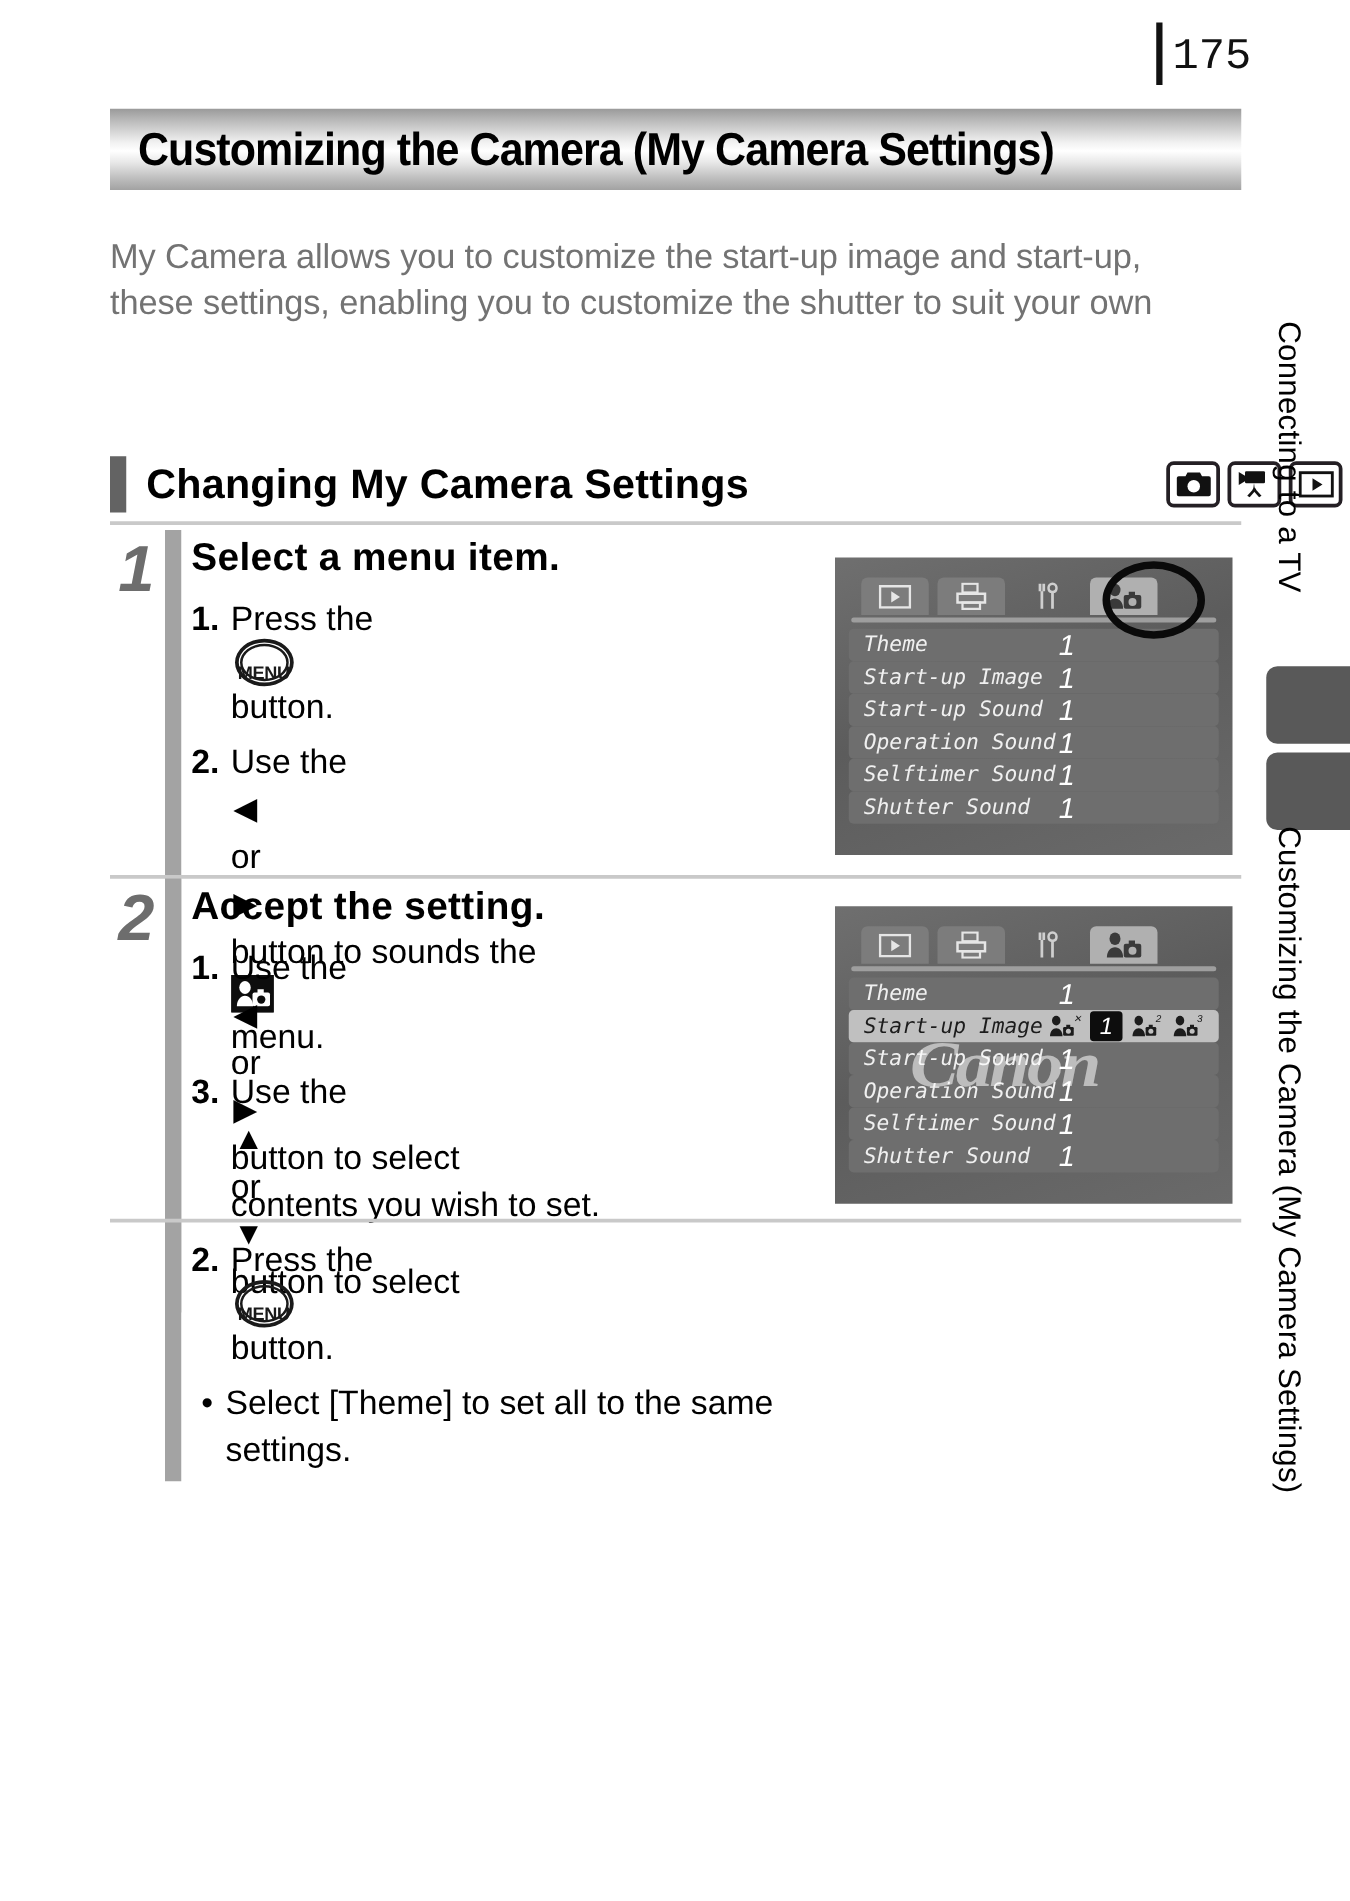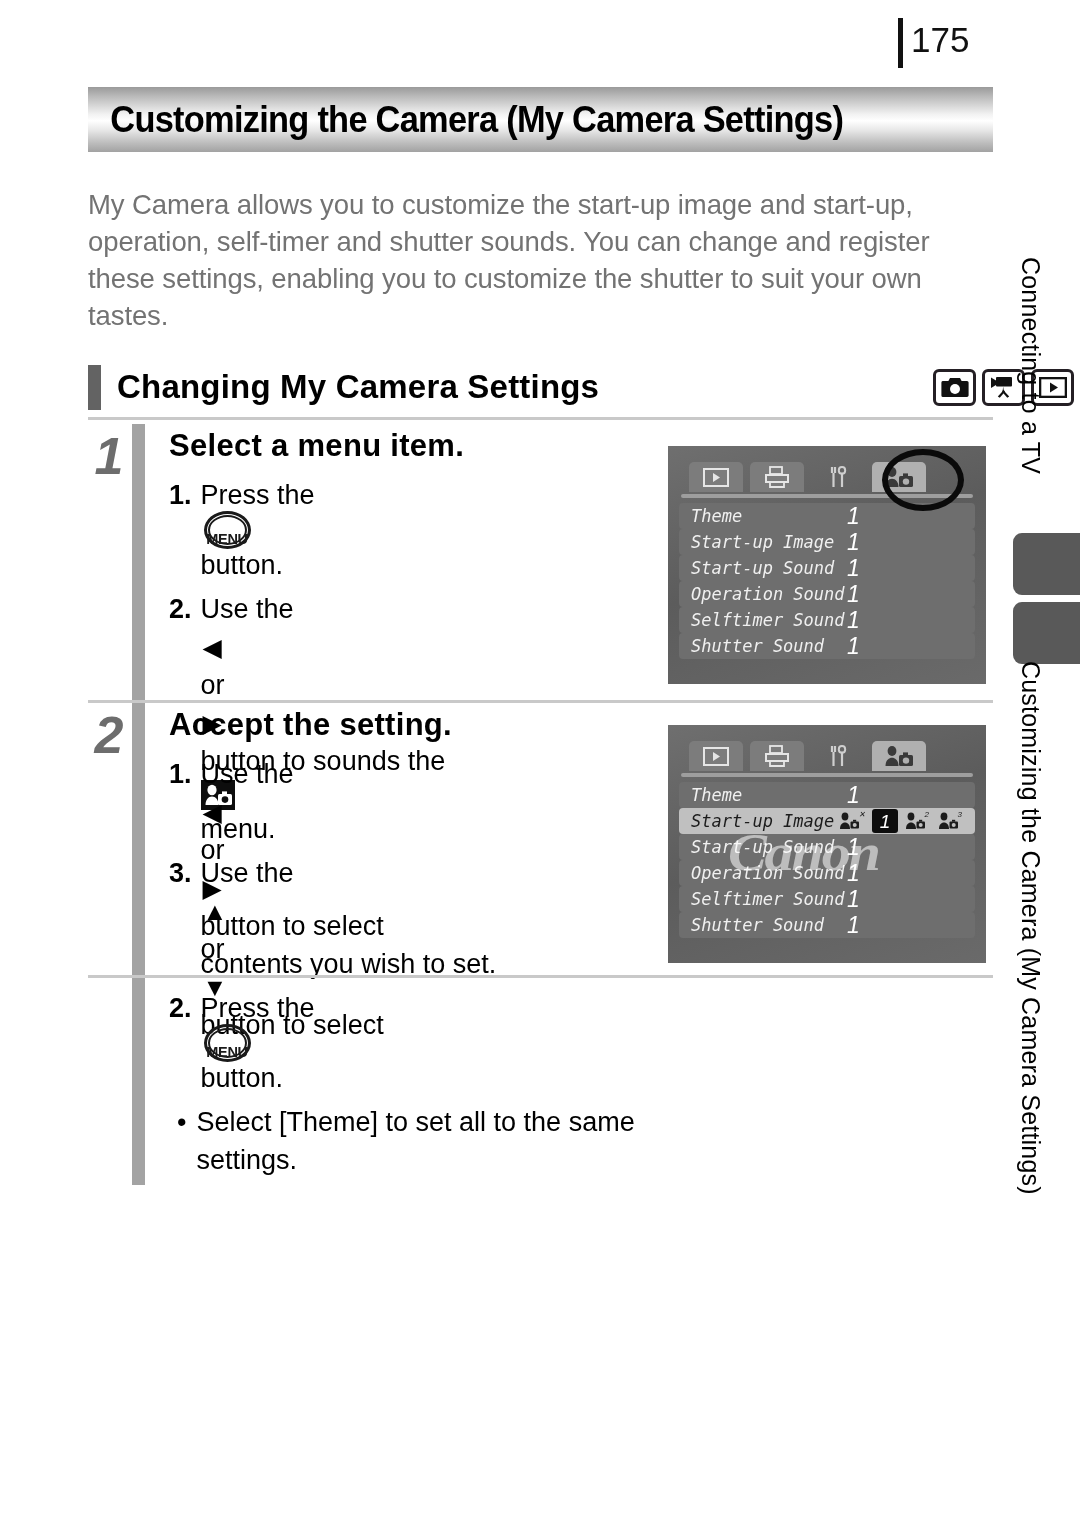--- a/index.html
+++ b/index.html
@@ -7,22 +7,22 @@
     width: 1080px; height: 1521px;
     background: #ffffff;
     font-family: "Liberation Sans", sans-serif;
     color: #000;
     overflow: hidden;
   }
   #page { position: relative; width: 1080px; height: 1521px; }
 
   
   .pagenum-wrap {
-    position: absolute; top: 18px; left: 898px;
-    display: flex; align-items: flex-start; gap: 8px;
+    position: absolute; top: 18px; left: 925px;
+    display: flex; align-items: center; gap: 8px; font-family: Liberation Mono, monospace;
   }
   .pagenum-rule { width: 5px; height: 50px; background: #111; }
   .pagenum {
     font-size: 35px; font-weight: 400; letter-spacing: 0px;
     line-height: 1; color: #111; padding-top: 4px;
   }
 
   
   .banner {
     position: absolute; left: 88px; top: 87px;
@@ -85,21 +85,21 @@
   .step-num {
     width: 42px; flex: none; position: relative;
     font-size: 52px; font-weight: bold; font-style: italic;
     color: #6d6d6d; line-height: 1; padding-top: 6px;
     text-align: center;
   }
   .step-vbar {
     width: 13px; flex: none; background: #a3a3a3;
     align-self: stretch; margin-left: 2px;
   }
-  .step-body { padding-left: 24px; flex: 1; }
+  .step-body { padding-left: 8px; flex: 1; }
 
   .step-title {
     font-size: 31px; font-weight: bold; letter-spacing: 0.3px;
     margin-top: 4px; margin-bottom: 12px;
   }
   .sub {
     font-size: 27px; line-height: 38px; display: flex;
     margin-bottom: 6px;
   }
   .sub-marker { font-weight: bold; flex: none; margin-right: 9px; }
@@ -218,23 +218,21 @@
     <div class="pagenum-rule"></div>
     <div class="pagenum">175</div>
   </div>
 
   <div class="banner">
     <div class="banner-title">Customizing the Camera (My Camera Settings)</div>
   </div>
 
   <div class="intro">
     <span>My Camera allows you to customize the start-up image and start-up,</span>
-    <span>operation, self-timer and shutter sounds. You can change and register</span>
     <span>these settings, enabling you to customize the shutter to suit your own</span>
-    <span>tastes.</span>
   </div>
 
   <div class="section-head">
     <div class="sect-bar"></div>
     <div class="sect-title">Changing My Camera Settings</div>
     <div class="mode-icons">
       <div class="mode-ic">
         <svg width="28" height="22" viewBox="0 0 28 22">
             <path d="M9 2h10l1.6 3H26a1.6 1.6 0 011.6 1.6v13A1.6 1.6 0 0126 21H2a1.6 1.6 0 01-1.6-1.6v-13A1.6 1.6 0 012 5h5.4z" fill="#111"></path>
             <circle cx="14" cy="13" r="5" fill="#fff"></circle>

